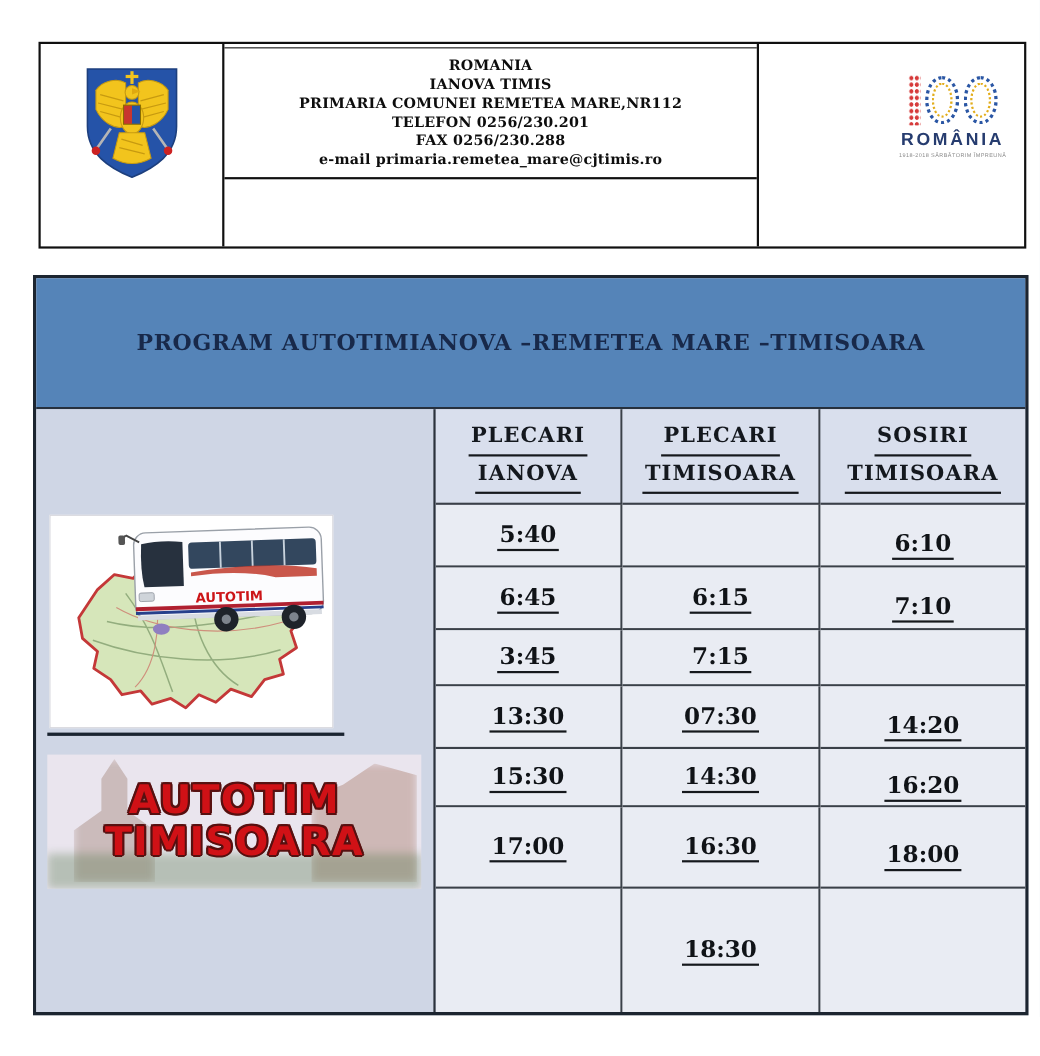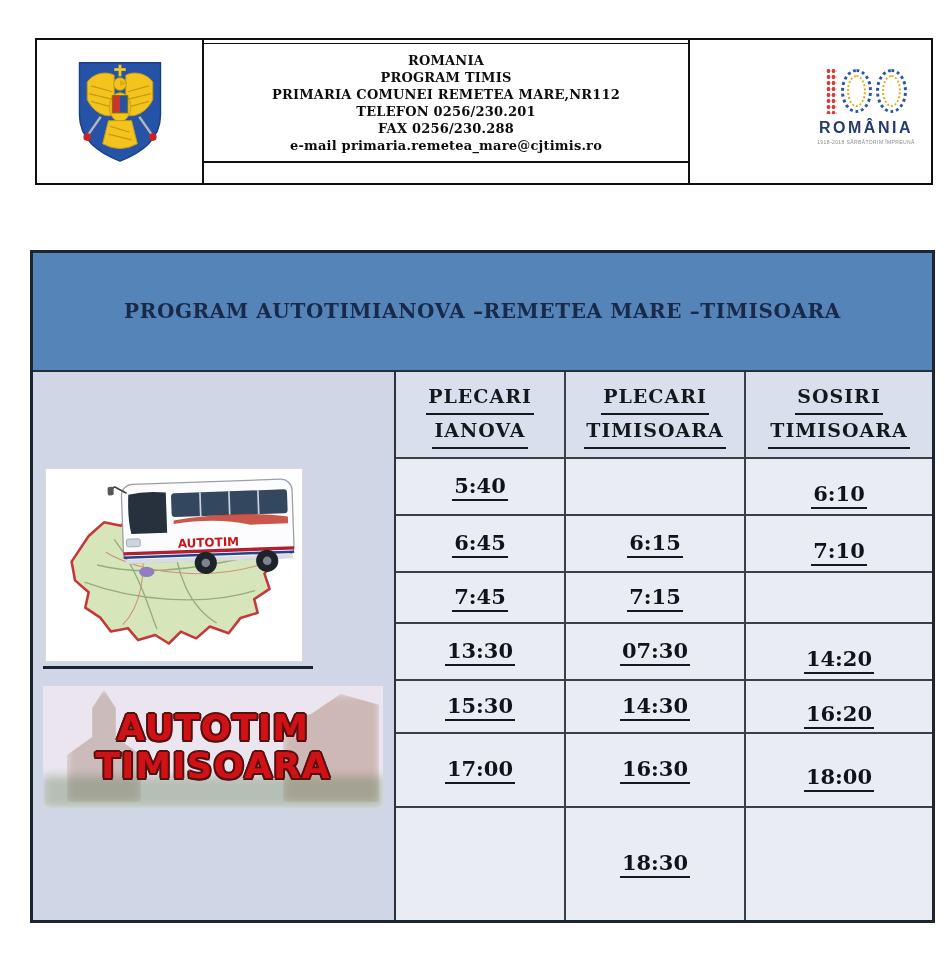--- a/index.html
+++ b/index.html
@@ -3,21 +3,21 @@
 <meta charset="utf-8">
 <style>
   html,body { margin:0; padding:0; background:#ffffff; }
   .page {
     position:relative; width:945px; height:960px; background:#ffffff;
     font-family:"DejaVu Serif","Liberation Serif",serif; overflow:hidden;
   }
 
   
   .letterhead {
-    position:absolute; left:35px; top:38px; width:898px; height:147px;
+    position:absolute; left:35px; top:38px; width:898px; height:188px;
     border:2px solid #101010; display:flex; box-sizing:border-box; background:#fff;
   }
   .lh-left { width:165px; display:flex; align-items:flex-start; justify-content:center; padding-top:17px; box-sizing:border-box; }
   .lh-mid  { width:488px; border-left:2px solid #101010; border-right:2px solid #101010; box-sizing:border-box; }
   .lh-textbox {
     margin-top:3px; border-top:1px solid #101010; border-bottom:2px solid #101010;
     padding:8px 6px 7px; text-align:center;
     font-size:13px; font-weight:700; line-height:17px; color:#0d0d0d; letter-spacing:.2px;
   }
   .lh-right { flex:1; display:flex; align-items:flex-start; justify-content:flex-end; padding-top:26px; }
@@ -124,21 +124,21 @@
         <circle cx="84" cy="83" r="4" fill="#c22"></circle>
 
         <rect x="42" y="40" width="8" height="18" fill="#c8362f"></rect>
         <rect x="50" y="40" width="8" height="18" fill="#2553a8"></rect>
         <rect x="42" y="40" width="16" height="18" fill="none" stroke="#8a6d00" stroke-width="1"></rect>
       </svg>
     </div>
     <div class="lh-mid">
       <div class="lh-textbox">
         <div>ROMANIA</div>
-        <div>PROGRAM TIMIS</div>
+        <div>IANOVA TIMIS</div>
         <div>PRIMARIA COMUNEI REMETEA MARE,NR112</div>
         <div>TELEFON 0256/230.201</div>
         <div>FAX  0256/230.288</div>
         <div>e-mail primaria.remetea_mare@cjtimis.ro</div>
       </div>
     </div>
     <div class="lh-right">
       <div class="centenary">
         <div class="digits">
           <div class="digit-one"></div>
@@ -230,21 +230,21 @@
             <span class="u">6:45</span>
           </div>
         <div class="cell data c1">
             <span class="u">6:15</span>
           </div>
         <div class="cell data c2">
             <span class="u">7:10</span>
           </div>
 
         <div class="cell data c0">
-            <span class="u">7:45</span>
+            <span class="u">3:45</span>
           </div>
         <div class="cell data c1">
             <span class="u">7:15</span>
           </div>
         <div class="cell data c2">
             <span></span>
           </div>
 
         <div class="cell data c0">
             <span class="u">13:30</span>

